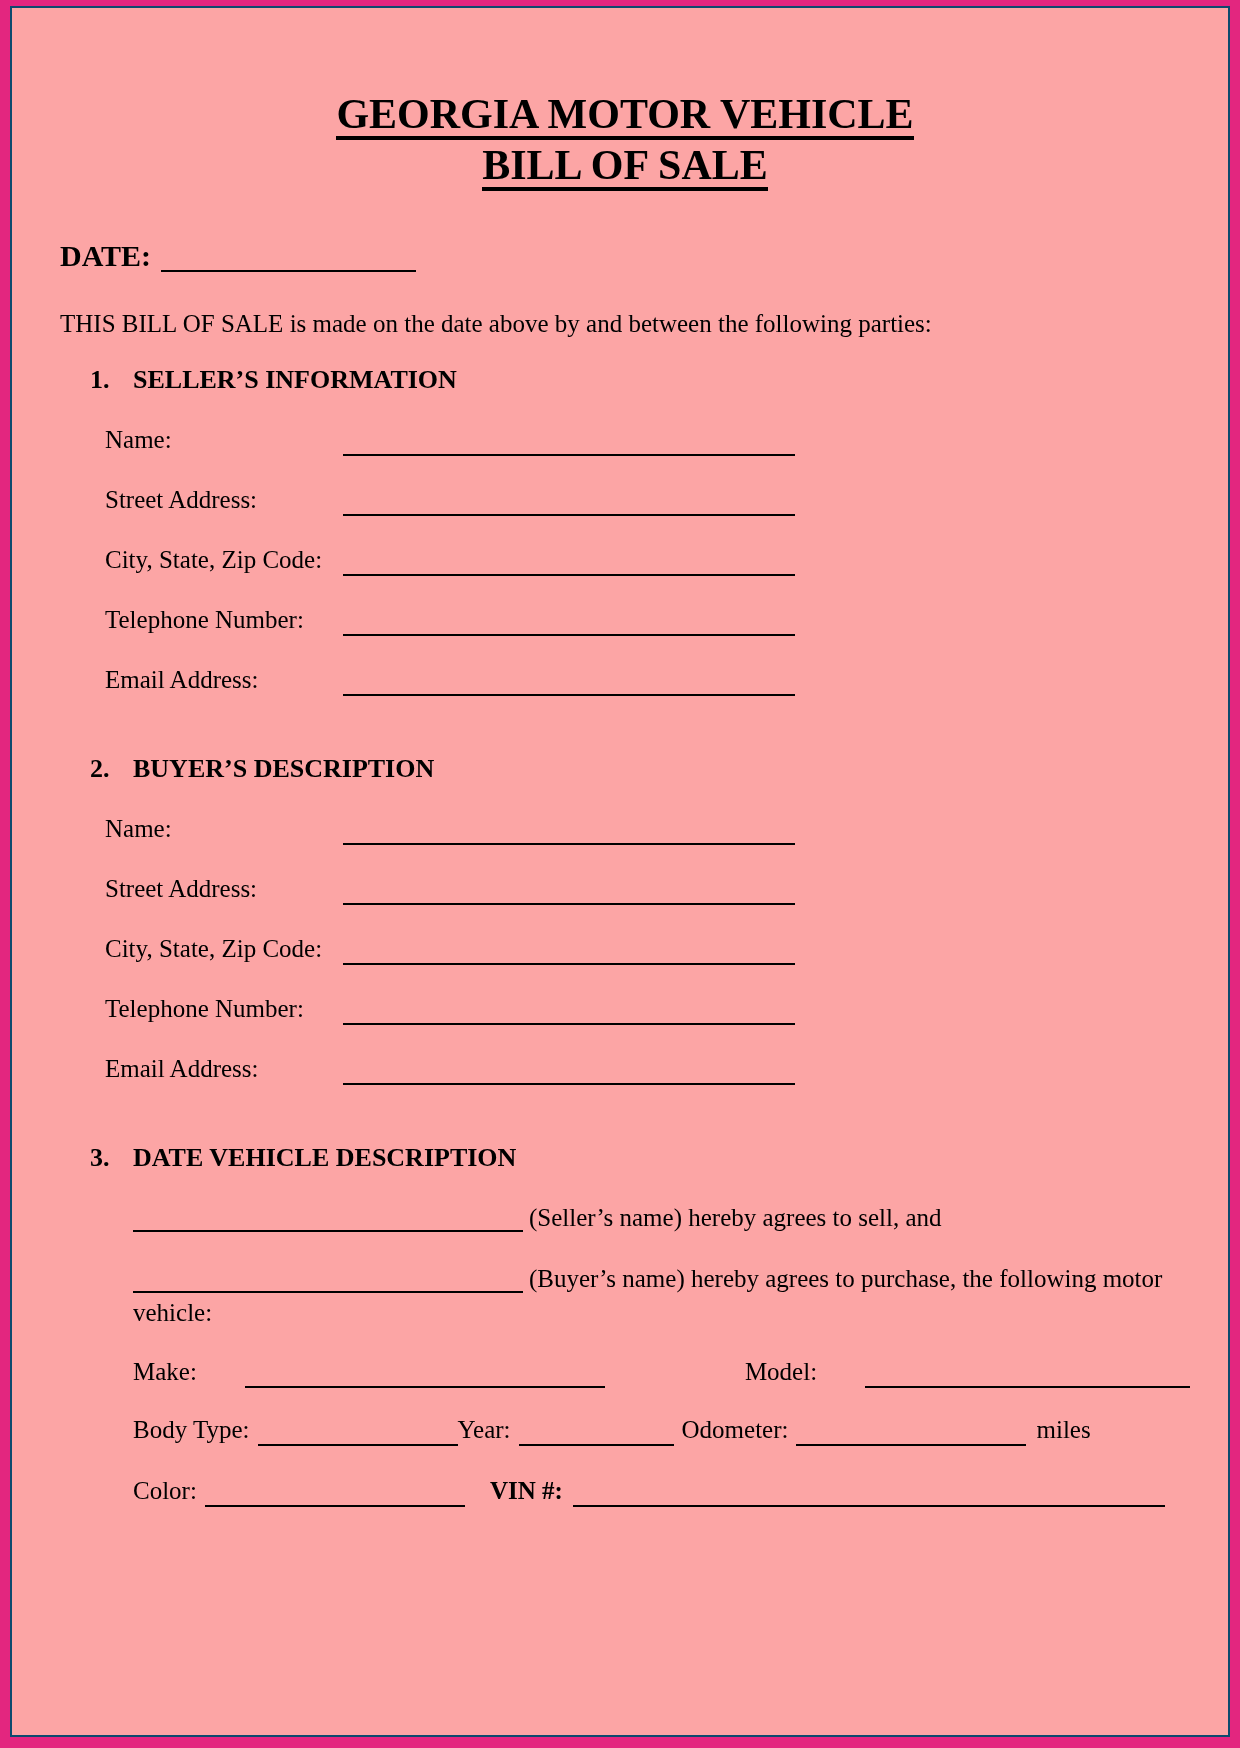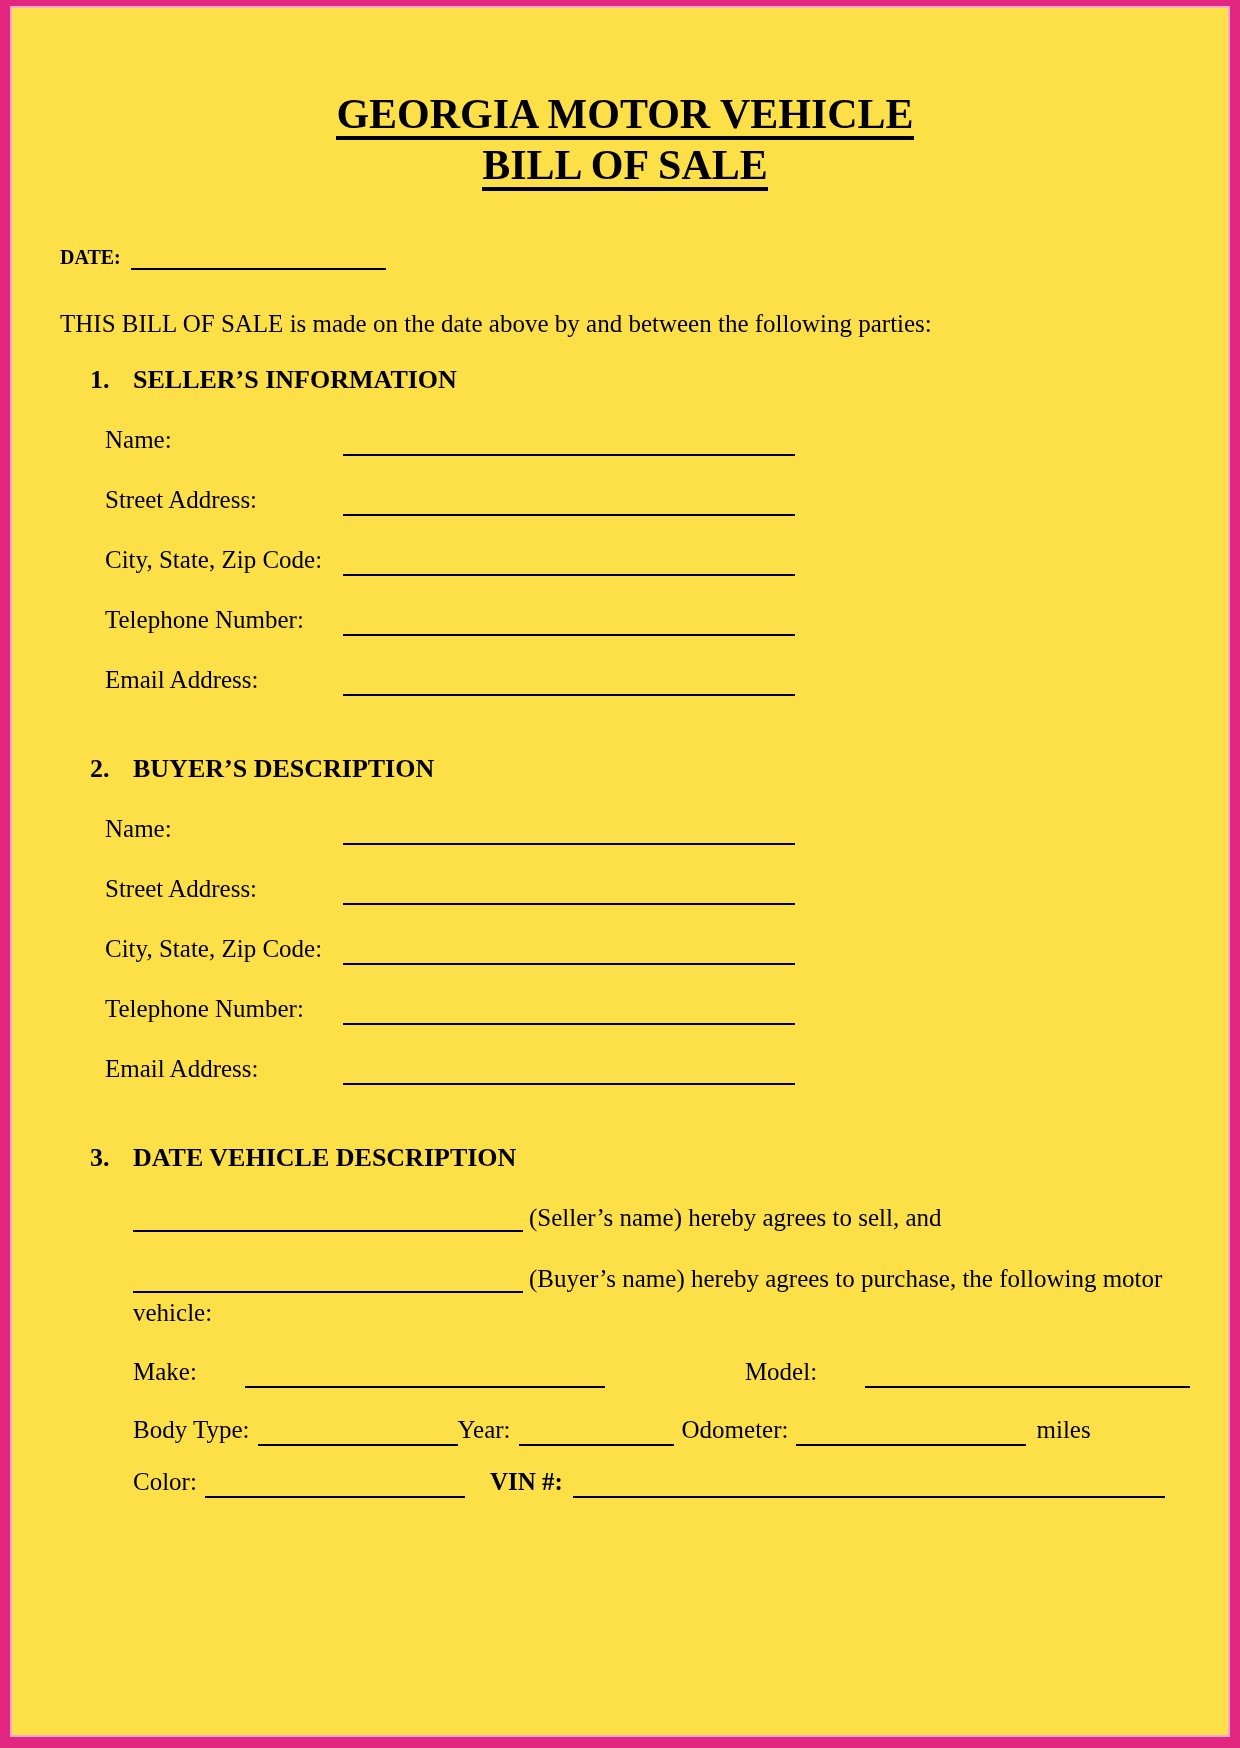--- a/index.html
+++ b/index.html
@@ -7,22 +7,22 @@
     width: 1240px; height: 1748px;
     position: relative;
     background: #E3267F; 
     overflow: hidden;
     font-family: "Liberation Serif", "DejaVu Serif", serif;
     color: #000;
   }
   .page {
     position: absolute;
     top: 6px; left: 10px; right: 10px; bottom: 11px;
-    background: #fde047;
-    border: 2px solid #f9a8d4; 
+    background: #fca5a5;
+    border: 2px solid #0c4a6e; 
     box-sizing: border-box;
   }
   .content {
     position: absolute;
     top: 0; left: 48px; right: 38px; bottom: 0;
     font-size: 25px;
   }
   
   .title-wrap { margin-top: 84px; text-align: center; }
   .title-line { line-height: 46px; }
@@ -30,21 +30,21 @@
     font-weight: bold;
     font-size: 42px;
     letter-spacing: 0px;
     border-bottom: 4px solid #000;
     padding-bottom: 0px;
     display: inline-block;
     line-height: 44px;
   }
   
   .date-row { margin-top: 46px; height: 32px; line-height: 32px; }
-  .date-label { font-weight: bold; font-size: 20px; text-align: center; }
+  .date-label { font-weight: bold; font-size: 30px; text-align: center; }
   
   .ifill {
     display: inline-block;
     height: 14px;
     border-bottom: 2px solid #000;
     margin-bottom: -6px;
     margin-left: 10px;
   }
   .date-fill { width: 255px; }
   .intro { margin-top: 36px; height: 32px; line-height: 32px; white-space: nowrap; }
@@ -62,21 +62,21 @@
   .field-fill { width: 452px; }
   
   .clause1 { margin-left: 73px; margin-top: 28px; height: 32px; line-height: 32px; white-space: nowrap; }
   .clause2 { margin-left: 73px; margin-top: 28px; line-height: 34px; max-width: 1060px; }
   .clause-fill { width: 390px; margin-left: 0; margin-right: 6px; }
   
   .veh-row { display: flex; align-items: flex-end; height: 32px; margin-left: 73px; }
   .veh-row .lbl { line-height: 32px; }
   .row-make { margin-top: 26px; gap: 40px; }
   .row-body { margin-top: 26px; }
-  .row-color { margin-top: 20px; }
+  .row-color { margin-top: 29px; }
   .fill-make { width: 360px; margin-left: 8px; }
   .lbl-model { margin-left: 100px; text-align: center; }
   .fill-model { flex: 1; margin-left: 8px; }
   .fill-bodytype { width: 200px; margin-left: 8px; }
   .lbl-year { }
   .fill-year { width: 155px; margin-left: 8px; }
   .lbl-odometer { margin-left: 8px; }
   .fill-odometer { width: 230px; margin-left: 8px; }
   .lbl-miles { margin-left: 10px; }
   .fill-color { width: 260px; margin-left: 8px; }

